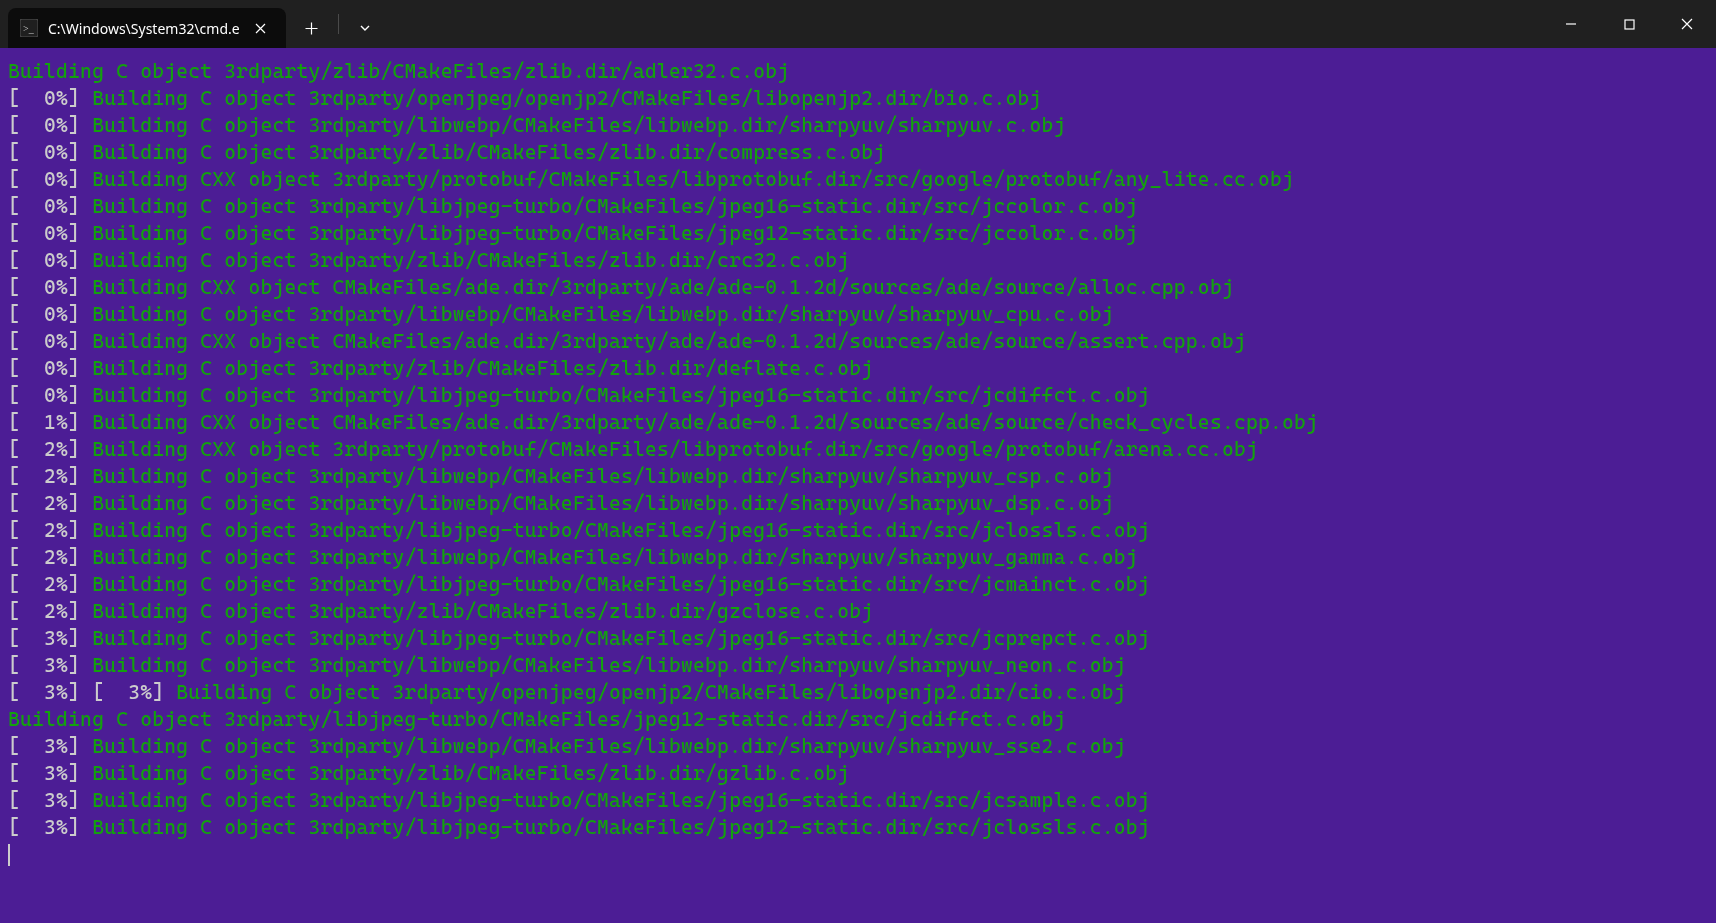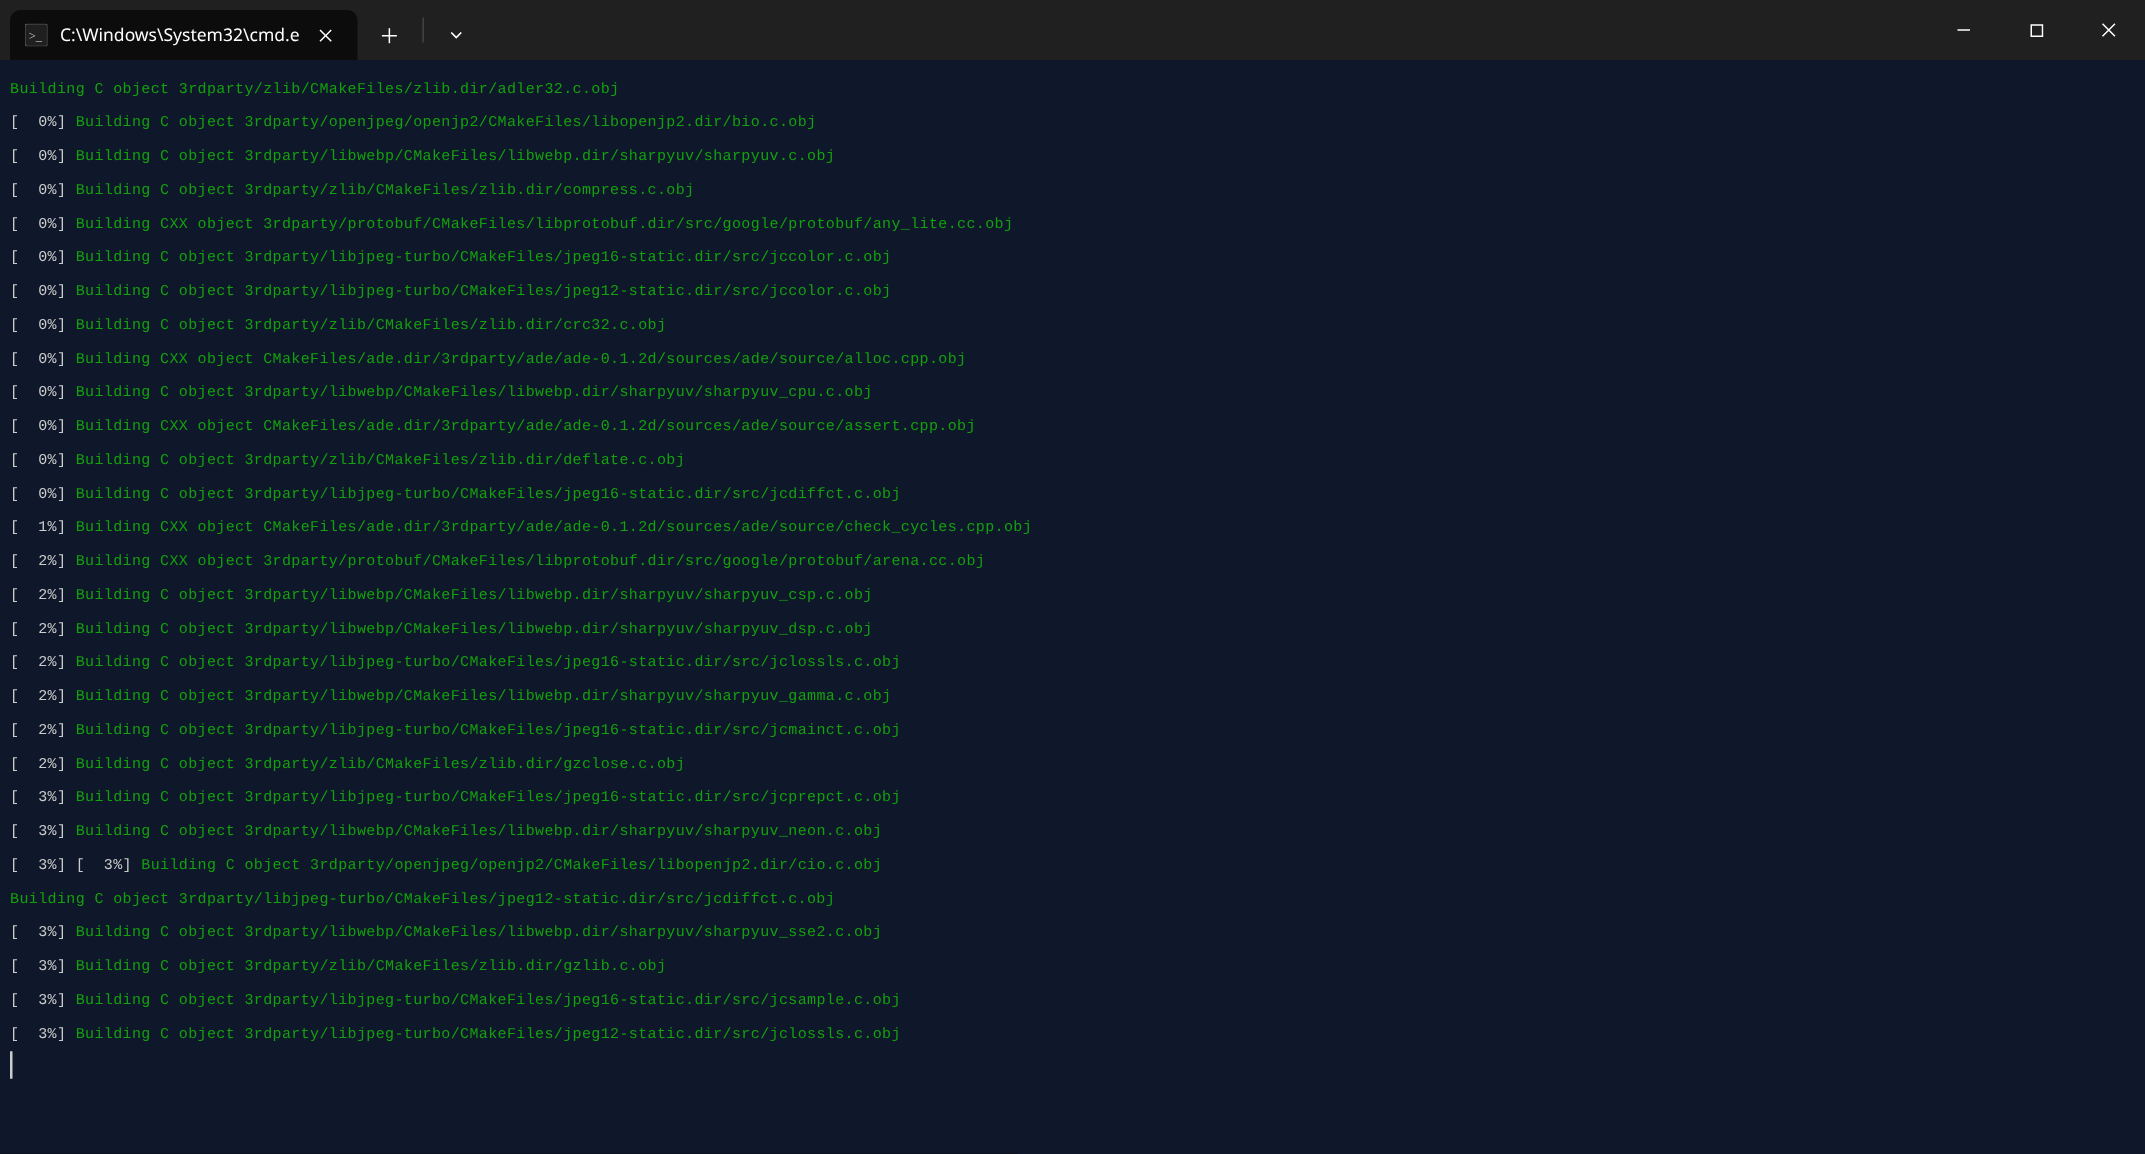--- a/index.html
+++ b/index.html
@@ -77,29 +77,28 @@
   }
   .window-controls .wbtn {
     width: 58px; height: 48px;
     display: inline-flex; align-items: center; justify-content: center;
     color: #ffffff;
   }
 
   
   .terminal {
     padding: 10px 8px 0 8px;
-    font-size: 12px;
+    font-size: 20px;
     line-height: 27px;
     white-space: pre;
     letter-spacing: 0.3px;
     color: #cccccc;
-    background: #0f172a;
+    background: #4c1d95;
     height: calc(100% - 48px);
     overflow: hidden;
-    font-family: Liberation Mono, monospace;
   }
   .g  { color: #13a10e; }  
   .w  { color: #cccccc; }  
   .row { display: block; }
   .cursor {
     display: inline-block;
     width: 2px; height: 22px;
     background: #cccccc;
     vertical-align: text-bottom;
     margin-left: 0;

